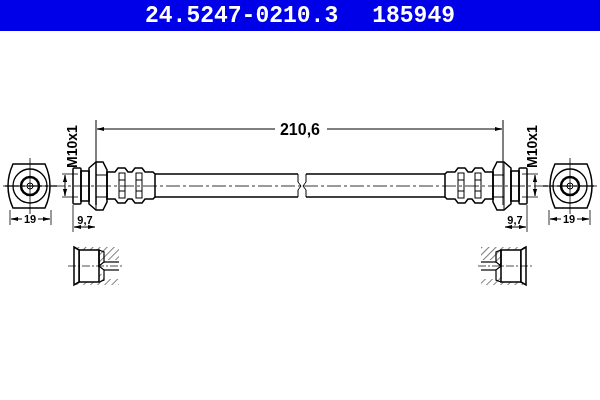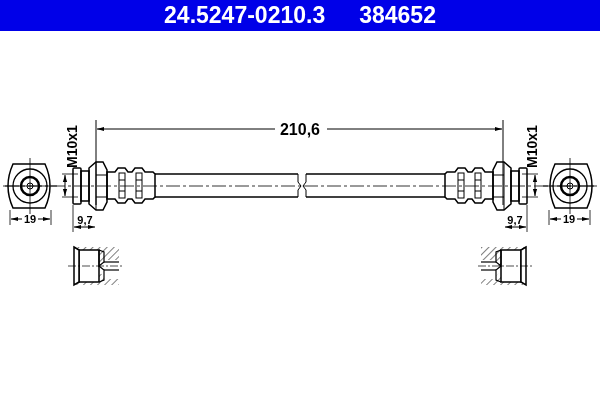--- a/index.html
+++ b/index.html
@@ -1,28 +1,28 @@
 <!DOCTYPE html>
 <html><head>
 <meta charset="utf-8">
 <style>
   html, body { margin: 0; padding: 0; background: #ffffff; }
   body { width: 600px; height: 400px; position: relative; overflow: hidden; font-family: "Liberation Sans", sans-serif; }
   .header { position: absolute; left: 0; top: 0; width: 600px; height: 31px; background: #0000e8; color: #ffffff;
             display: flex; justify-content: center; align-items: center; font-weight: bold; font-size: 23px; letter-spacing: 0px; }
-  .header span { margin: 0 17px; }
+  .header span { margin: 0 17px; font-family: Liberation Mono, monospace; }
   svg.drawing { position: absolute; left: 0; top: 0; }
   svg text { font-family: "Liberation Sans", sans-serif; font-weight: bold; fill: #000; }
 </style>
 </head>
 <body>
 
 <div class="header">
   <span>24.5247-0210.3</span>
-  <span>384652</span>
+  <span>185949</span>
 </div>
 
 <svg class="drawing" width="600" height="400" viewBox="0 0 600 400" xmlns="http://www.w3.org/2000/svg">
   <defs>
     <pattern id="hatch" patternUnits="userSpaceOnUse" width="5" height="5" patternTransform="rotate(45)">
       <line x1="0" y1="0" x2="0" y2="5" stroke="#000" stroke-width="1"></line>
     </pattern>
     <marker id="arr" viewBox="0 0 10 10" refX="10" refY="5" markerWidth="7" markerHeight="7" orient="auto-start-reverse">
       <path d="M0,2 L10,5 L0,8 Z" fill="#000"></path>
     </marker>

